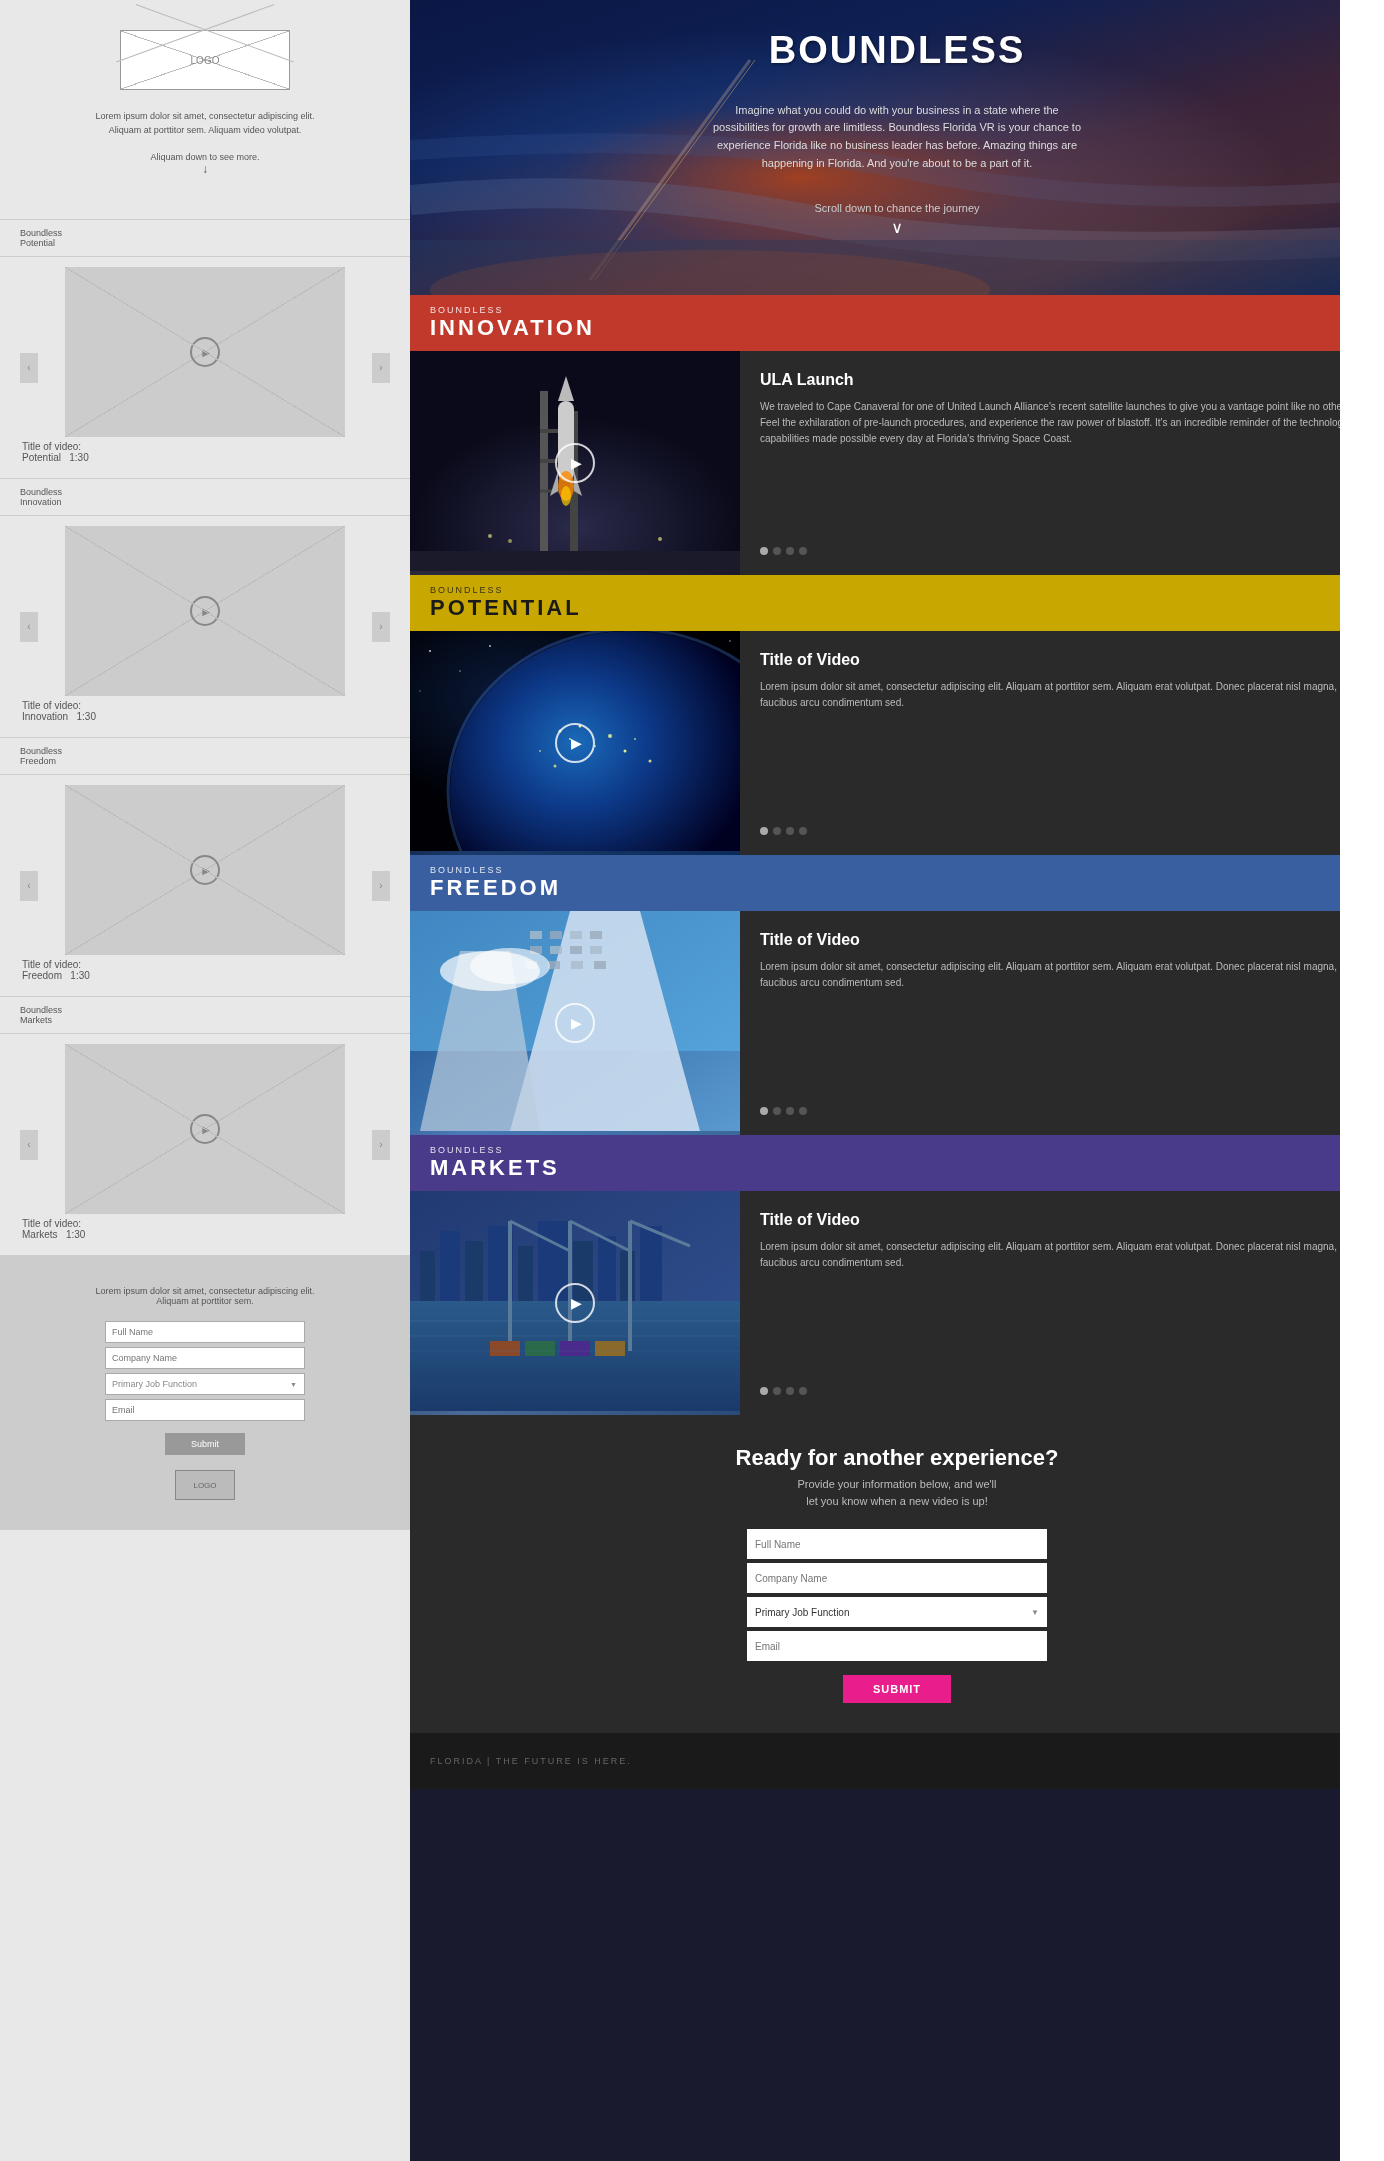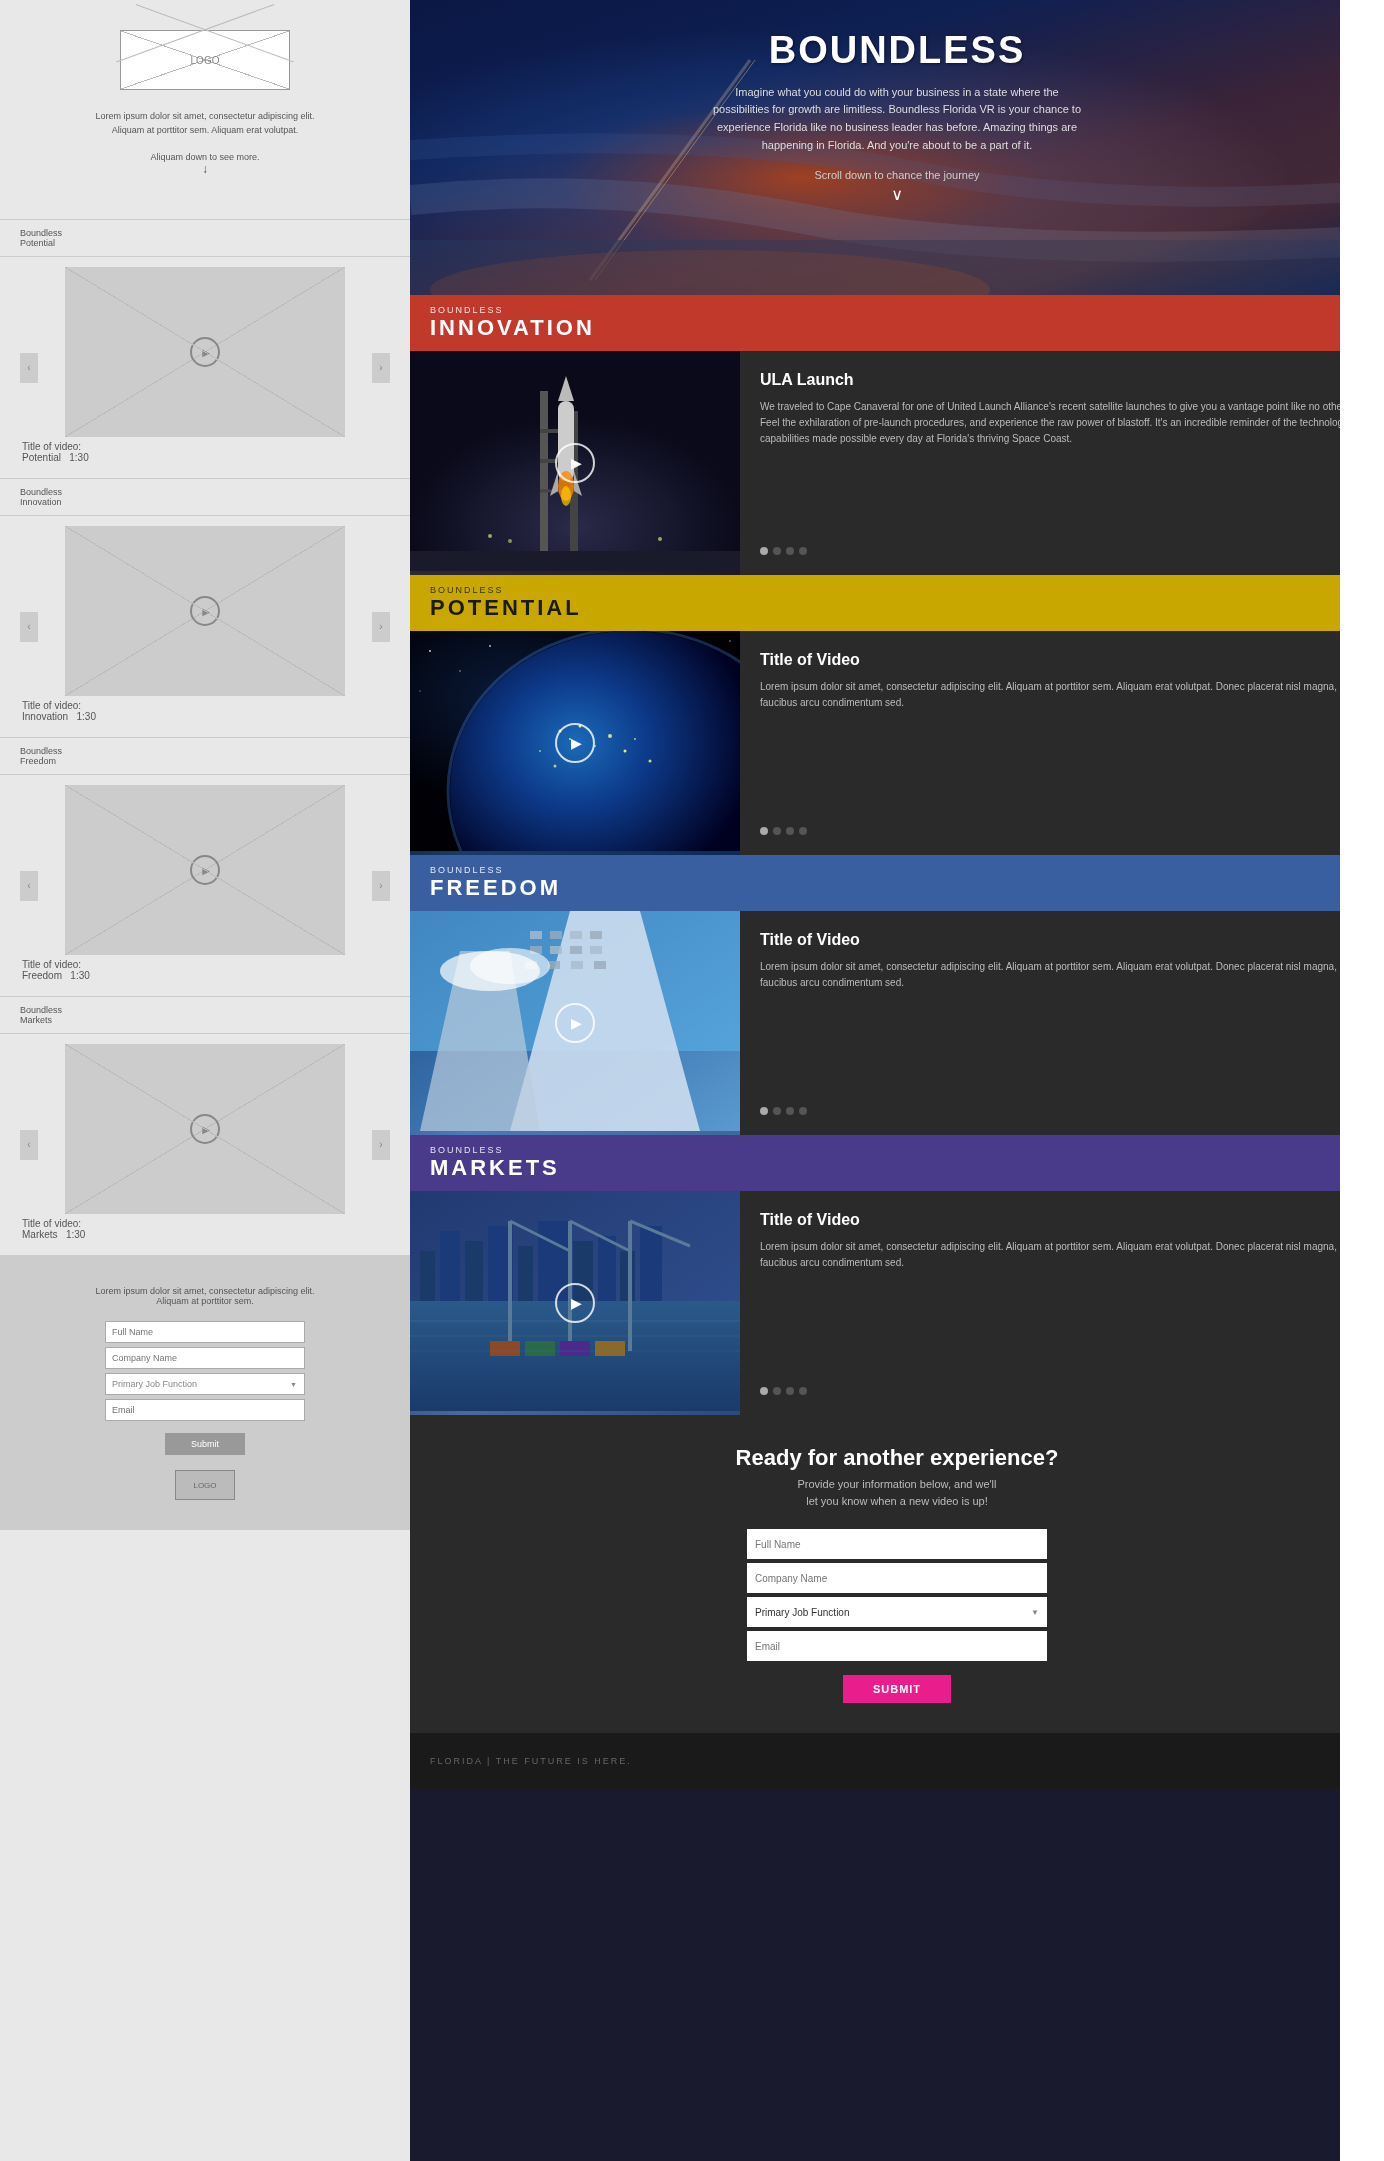--- a/index.html
+++ b/index.html
@@ -210,21 +210,21 @@
       text-shadow: 1px 1px 3px rgba(0,0,0,0.5);
     }
     .design-logo-vr {
       color: #a0c8ff;
     }
     .design-hero-desc {
       font-size: 11px;
       color: #ddd;
       line-height: 1.6;
       max-width: 380px;
-      margin: 12px auto;
+      margin: 30px auto;
     }
     .design-hero-scroll {
       font-size: 11px;
       color: #ccc;
       margin-top: 15px;
     }
     .design-hero-chevron {
       color: #fff;
       font-size: 16px;
       display: block;
@@ -488,21 +488,21 @@
 
   <div class="left-panel">
 
     <div class="wf-hero">
       <div class="wf-logo-box">
         <div class="wf-logo-diag"></div>
         <span class="wf-logo-text">LOGO</span>
       </div>
       <div class="wf-hero-text">
         <span>Lorem ipsum dolor sit amet, consectetur adipiscing elit.</span><br>
-        <span>Aliquam at porttitor sem. Aliquam erat volutpat.</span>
+        <span>Aliquam at porttitor sem. Aliquam video volutpat.</span>
       </div>
       <div class="wf-scroll-text">Aliquam down to see more.</div>
       <div class="wf-scroll-arrow">↓</div>
     </div>
 
     <div class="wf-section">
       <div class="wf-section-header">Boundless<br>Potential</div>
       <div style="position:relative; padding: 10px 20px 15px;">
         <div class="wf-nav-arrow wf-nav-left">‹</div>
         <div class="wf-video-box wf-img-box">

